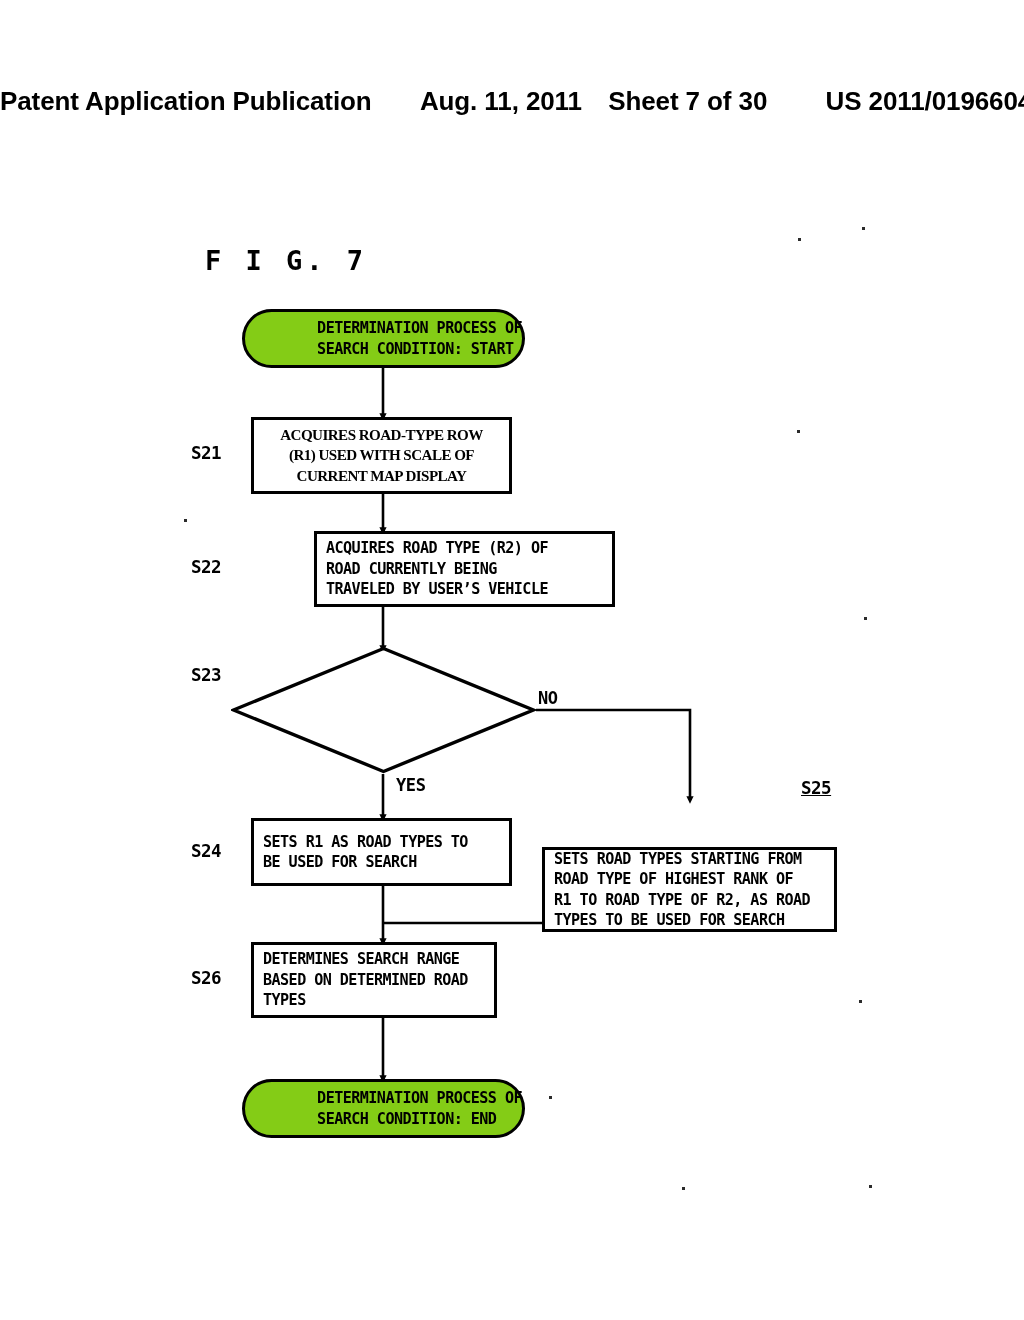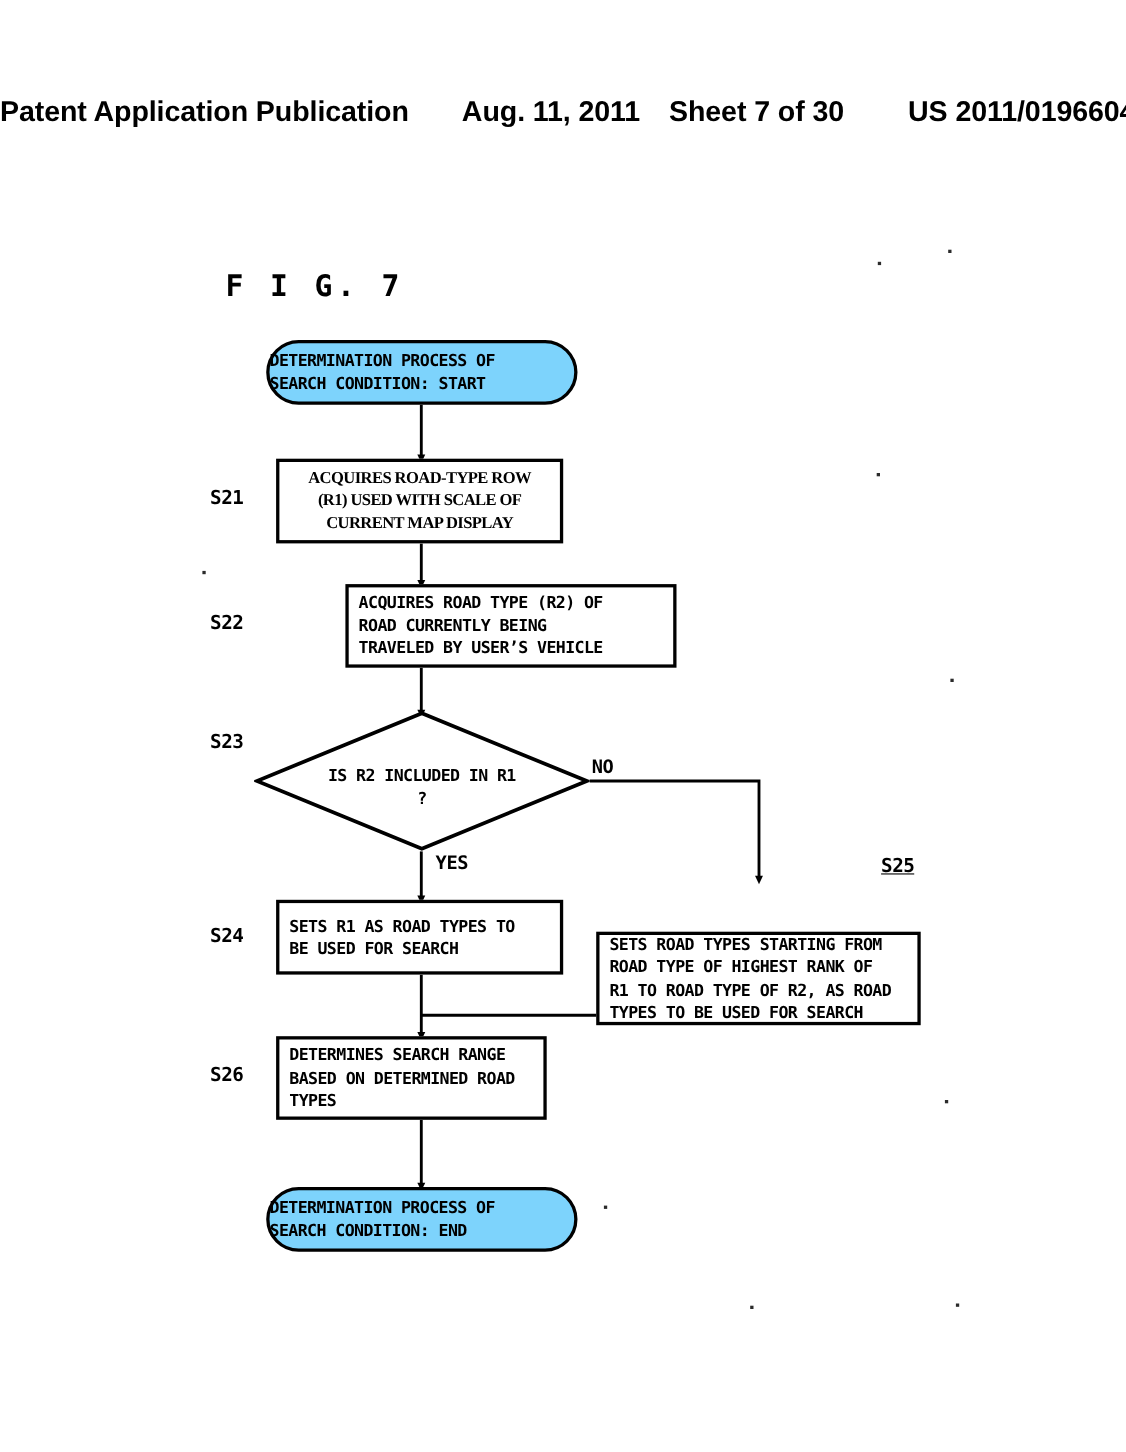--- a/index.html
+++ b/index.html
@@ -54,25 +54,25 @@
     line-height: 20.5px;
     letter-spacing: -0.55px;
     white-space: pre;
   }
 
   
   .terminator {
     position: absolute;
     border: 3px solid #000;
     border-radius: 34px;
-    background: #7dd3fc;
+    background: #84cc16;
     box-sizing: border-box;
     display: flex;
     align-items: center;
-    justify-content: flex-start;
+    justify-content: flex-end;
   }
   .terminator .flowtext { text-align: left; }
 
   
   .procbox {
     position: absolute;
     border: 3px solid #000;
     background: #fff;
     box-sizing: border-box;
     display: flex;
@@ -202,22 +202,20 @@
   <div class="flowtext">ACQUIRES ROAD TYPE (R2) OF
 ROAD CURRENTLY BEING
 TRAVELED BY USER’S VEHICLE</div>
 </div>
 
 <div class="steplabel" style="left:191px; top:665px;">S23</div>
 <div id="decision-wrap">
   <svg viewBox="0 0 305 128" xmlns="http://www.w3.org/2000/svg">
     <polygon points="152.5,2.5 302.5,64 152.5,125.5 2.5,64" fill="#fff" stroke="#000" stroke-width="3.4"></polygon>
   </svg>
-  <div id="decision-text" class="flowtext" style="text-align:center;">IS R2 INCLUDED IN R1
-?</div>
 </div>
 <div class="branchlabel" style="left:538px; top:688px;">NO</div>
 <div class="branchlabel" style="left:396px; top:775px;">YES</div>
 
 <div class="steplabel" style="left:191px; top:841px;">S24</div>
 <div class="procbox" style="left:251px; top:818px; width:261px; height:68px;">
   <div class="flowtext">SETS R1 AS ROAD TYPES TO
 BE USED FOR SEARCH</div>
 </div>
 

